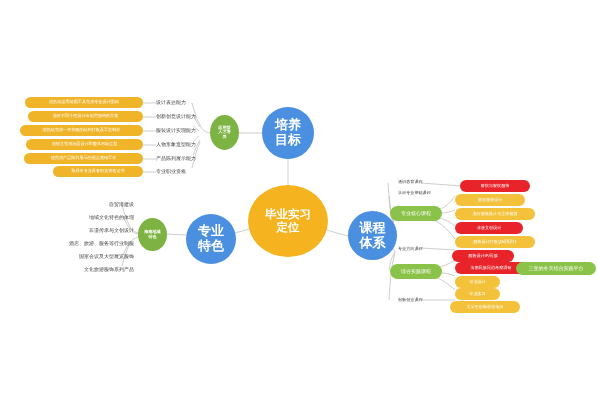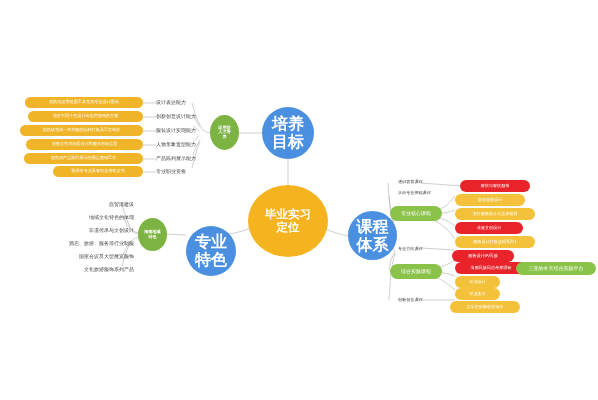--- a/index.html
+++ b/index.html
@@ -26,21 +26,21 @@
   .p-yellow{background:#f0b429;}
   .p-yellow-b{background:#f3c13a;}
   .p-green{background:#8bc34a;}
   .p-red{background:#e8232a;}
   .p-greenpill{background:#8bc34a;}
 
   .plain{color:#3c3c3c;}
 
   .tiny{font-size:4.1px;}
   .xs{font-size:5.0px;}
-  .lg{font-size:16px;}
+  .lg{font-size:13px;}
   .xl{font-size:11.5px;}
 
   .two-line{flex-direction:column;}
 </style>
 </head>
 <body>
 
 <div id="canvas">
 
   <svg class="links" viewBox="0 0 598 400">
@@ -125,21 +125,21 @@
   <div class="node plain xs" style="left:150px;top:153px;width:62px;height:12px;justify-content:flex-start;padding-left:6px;">产品陈列展示能力</div>
   <div class="node plain xs" style="left:150px;top:166px;width:62px;height:12px;justify-content:flex-start;padding-left:6px;">专业职业资格</div>
 
   <div class="node pill p-yellow tiny" style="left:25px;top:97px;width:118px;height:11px;">能熟练运用绘图工具完成专业设计图稿</div>
   <div class="node pill p-yellow tiny" style="left:28px;top:111px;width:115px;height:11px;">能对不同个性设计出创意独特的方案</div>
   <div class="node pill p-yellow tiny" style="left:20px;top:125px;width:123px;height:11px;">能熟练完成一件衣服的结构打板及工艺制作</div>
   <div class="node pill p-yellow tiny" style="left:26px;top:139px;width:117px;height:11px;">能独立完成妆面设计和整体形象造型</div>
   <div class="node pill p-yellow tiny" style="left:24px;top:153px;width:119px;height:11px;">能完成产品陈列展示的视觉营销工作</div>
   <div class="node pill p-yellow tiny" style="left:53px;top:166px;width:90px;height:11px;">取得本专业具备职业资格证书</div>
 
-  <div class="node circ c-blue two-line lg" style="left:186px;top:226px;width:50px;height:50px;justify-content:center;">
+  <div class="node circ c-blue two-line lg" style="left:186px;top:214px;width:50px;height:50px;justify-content:center;">
     <span>专业</span>
     <span>特色</span>
   </div>
 
   <div class="node circ c-green two-line tiny" style="left:138px;top:218px;width:29px;height:33px;">
     <span>海南地域</span>
     <span>特色</span>
   </div>
 
   <div class="node plain xs" style="left:60px;top:199px;width:78px;height:12px;justify-content:flex-end;padding-right:4px;">自贸港建设</div>

